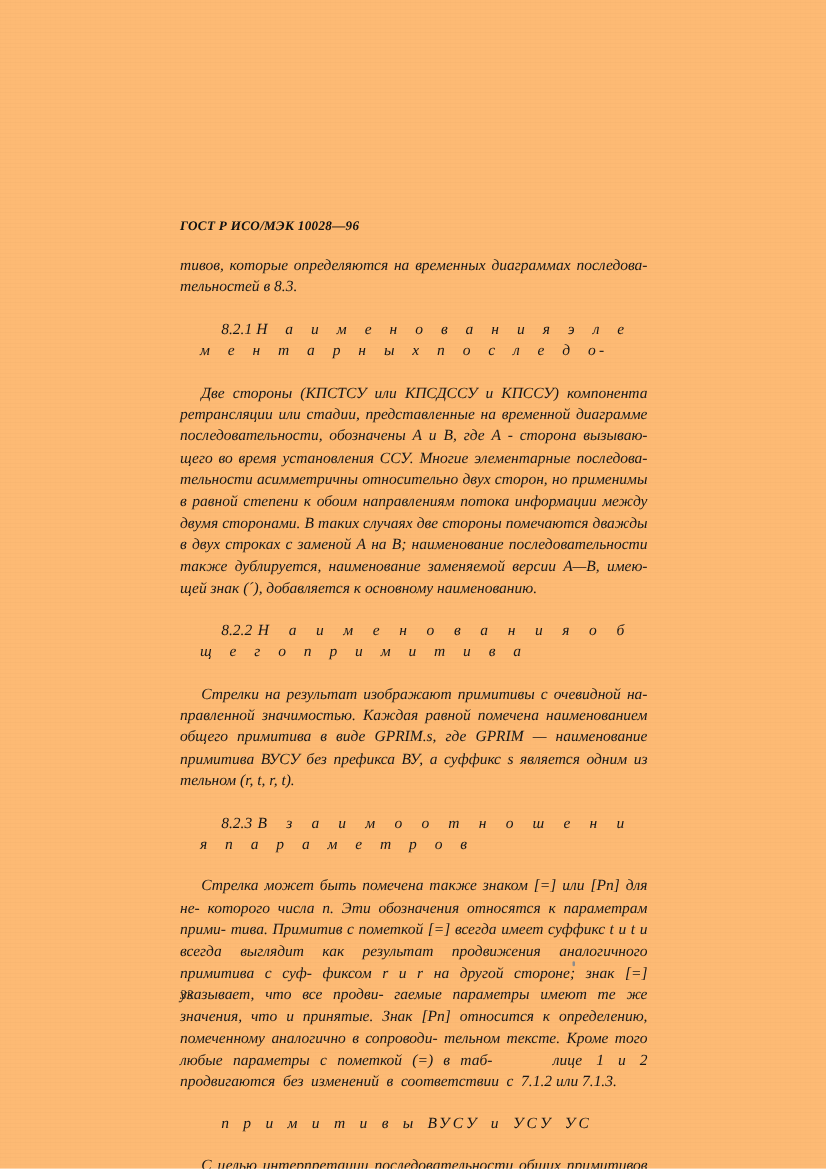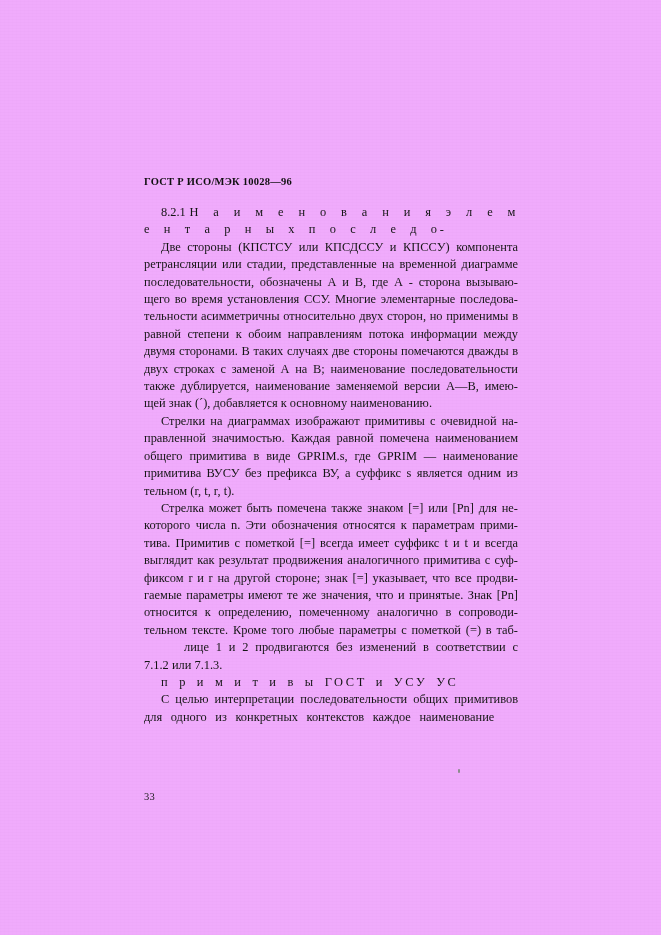--- a/index.html
+++ b/index.html
@@ -15,21 +15,22 @@
     overflow: hidden;
     font-family: "Liberation Serif", "DejaVu Serif", serif;
     color: #1a1a1a;
     -webkit-font-smoothing: none;
   }
 
   
   .page {
     position: absolute;
     inset: 0;
-    background: #f0abfc;
+    background: #fdba74;
+    font-style: italic;
   }
 
   
   .scan-grain {
     position: absolute;
     inset: 0;
     pointer-events: none;
     opacity: .05;
     background-image:
       repeating-linear-gradient(0deg, rgba(0,0,0,.30) 0px, rgba(0,0,0,0) 1px, rgba(0,0,0,0) 3px),
@@ -66,21 +67,21 @@
   p.para {
     margin: 0;
     text-indent: 17px;
     text-align: justify;
     text-align-last: left;
   }
   p.para.no-indent { text-indent: 0; }
 
   
   p.head-para {
-    margin: 0;
+    margin: 16px;
     text-indent: 17px;
     text-align: justify;
     text-align-last: left;
   }
   .sp {
     letter-spacing: 2.6px;
     word-spacing: 3.2px;
   }
   .sp-wide {
     letter-spacing: 2.6px;
@@ -117,33 +118,36 @@
 <body>
 
 <div class="page">
 
   <div class="textblock">
 
     <div class="running-head">ГОСТ Р ИСО/МЭК 10028—96</div>
 
     <div class="body-text">
 
+      <p class="para no-indent"><span>тивов, которые определяются на временных диаграммах последова-</span> <span>тельностей в 8.3.</span></p>
 
       <p class="head-para"><span class="num">8.2.1</span> <span class="sp-wide">Н а и м е н о в а н и я   э л е м е н т а р н ы х   п о с л е д о-</span></p>
 
 
       <p class="para"><span>Две стороны (КПСТСУ или КПСДССУ и КПССУ) компонента</span> <span>ретрансляции или стадии, представленные на временной диаграмме</span> <span>последовательности, обозначены А и В, где А  - сторона вызываю-</span> <span>щего во время установления ССУ. Многие элементарные последова-</span> <span>тельности асимметричны относительно двух сторон, но применимы</span> <span>в равной степени к обоим направлениям потока информации между</span> <span>двумя сторонами. В таких случаях две стороны помечаются дважды в</span> <span>двух строках с заменой А на В; наименование последовательности</span> <span>также дублируется, наименование заменяемой версии А—В, имею-</span> <span>щей знак (´), добавляется  к основному наименованию.</span></p>
 
+      <p class="head-para"><span class="num">8.2.2</span> <span class="sp-wide">Н а и м е н о в а н и я   о б щ е г о   п р и м и т и в а</span></p>
 
-      <p class="para"><span>Стрелки на диаграммах изображают примитивы с очевидной на-</span> <span>правленной значимостью. Каждая равной помечена наименованием</span> <span>общего примитива в виде GPRIM.s, где GPRIM — наименование</span> <span>примитива ВУСУ без префикса ВУ, а суффикс s является одним из</span> <span>тельном (r, t, r, t).</span></p>
+      <p class="para"><span>Стрелки на результат изображают примитивы с очевидной на-</span> <span>правленной значимостью. Каждая равной помечена наименованием</span> <span>общего примитива в виде GPRIM.s, где GPRIM — наименование</span> <span>примитива ВУСУ без префикса ВУ, а суффикс s является одним из</span> <span>тельном (r, t, r, t).</span></p>
 
+      <p class="head-para"><span class="num">8.2.3</span> <span class="sp-wide">В з а и м о о т н о ш е н и я   п а р а м е т р о в</span></p>
 
       <p class="para"><span>Стрелка может быть помечена также знаком [=] или [Pn] для не-</span> <span>которого числа n. Эти обозначения относятся к параметрам прими-</span> <span>тива. Примитив с пометкой  [=] всегда имеет суффикс t и t и всегда</span> <span>выглядит как результат продвижения аналогичного примитива с суф-</span> <span>фиксом r и r на другой стороне; знак [=] указывает, что все продви-</span> <span>гаемые параметры имеют те же значения, что и принятые. Знак [Pn]</span> <span>относится  к определению, помеченному аналогично в сопроводи-</span> <span>тельном тексте. Кроме того любые параметры с пометкой (=) в таб-</span> <span class="loose2">лице 1 и 2  продвигаются  без  изменений  в  соответствии   с 7.1.2</span> <span>или 7.1.3.</span></p>
 
-      <p class="head-para no-indent"><span class="sp">п р и м и т и в ы  ГОСТ  и  УСУ УС</span></p>
+      <p class="head-para no-indent"><span class="sp">п р и м и т и в ы  ВУСУ  и  УСУ УС</span></p>
 
       <p class="para"><span>С целью интерпретации последовательности общих примитивов</span> <span class="loose">для  одного  из  конкретных  контекстов  каждое  наименование</span></p>
 
     </div>
   </div>
 
   <div class="folio">33</div>
 
   <div class="speck"></div>
 

